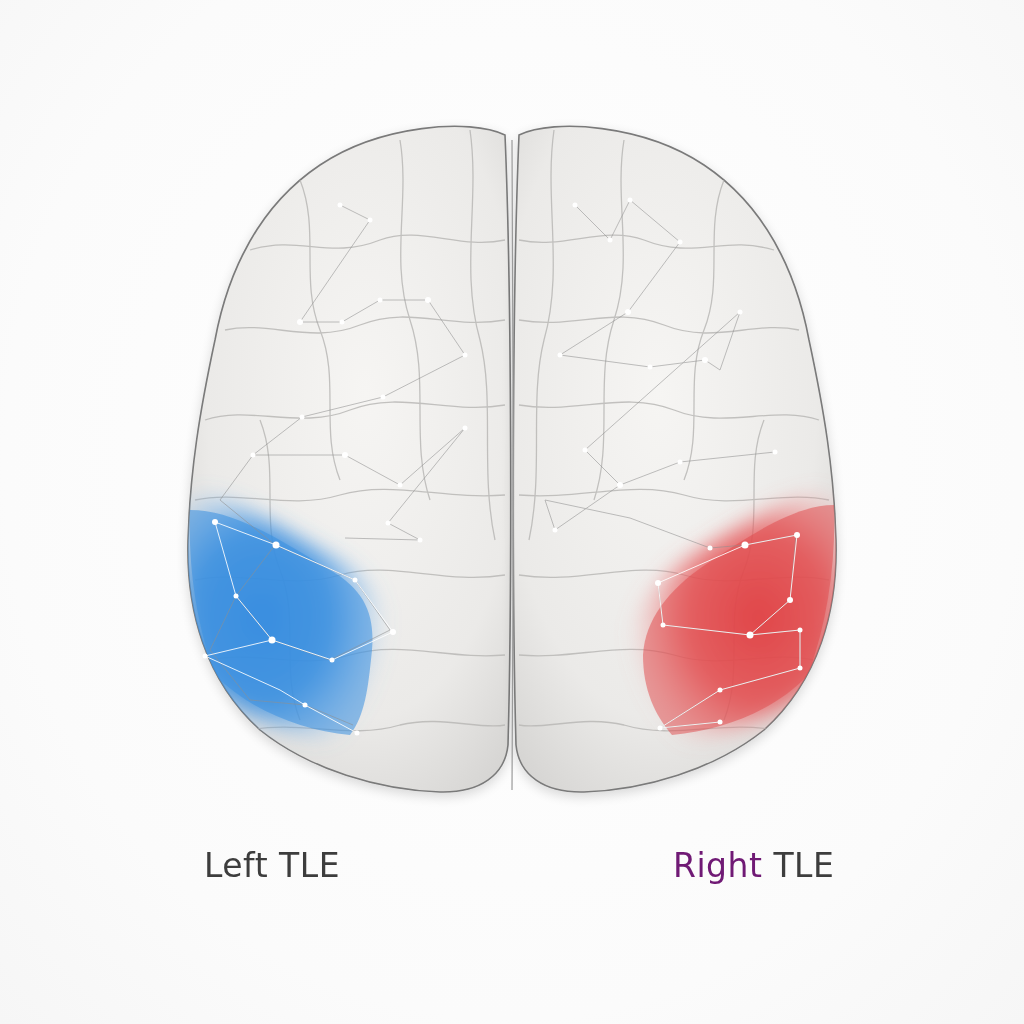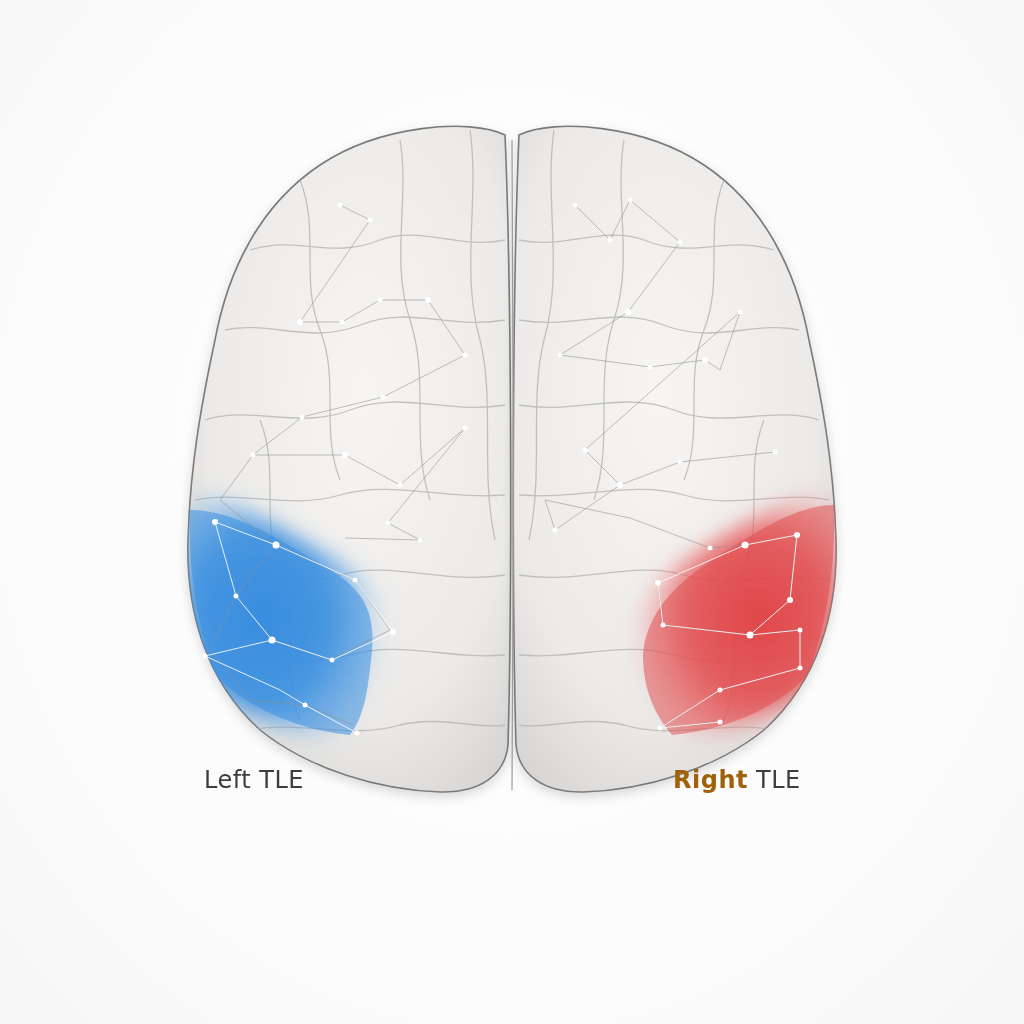--- a/index.html
+++ b/index.html
@@ -20,30 +20,30 @@
     }
     .brain-svg {
       position: absolute;
       left: 0;
       top: 0;
       width: 1024px;
       height: 1024px;
     }
     .label {
       position: absolute;
-      top: 766px;
+      top: 846px;
       font-family: "DejaVu Sans", sans-serif;
-      font-size: 24px;
+      font-size: 33px;
       letter-spacing: 0.5px;
       color: #3d3d3d;
       white-space: nowrap;
     }
     .label-left { left: 204px; }
     .label-right { left: 673px; }
-    .accent-red { color: #a16207; font-weight: bold; }
+    .accent-red { color: #701a75; }
   </style>
 </head>
 <body>
 
 <div class="stage">
   <svg class="brain-svg" viewBox="0 0 1024 1024" xmlns="http://www.w3.org/2000/svg">
     <defs>
       <radialGradient id="hemiShadeL" cx="0.55" cy="0.4" r="0.7">
         <stop offset="0%" stop-color="#f6f5f3"></stop>
         <stop offset="70%" stop-color="#ebeae8"></stop>

